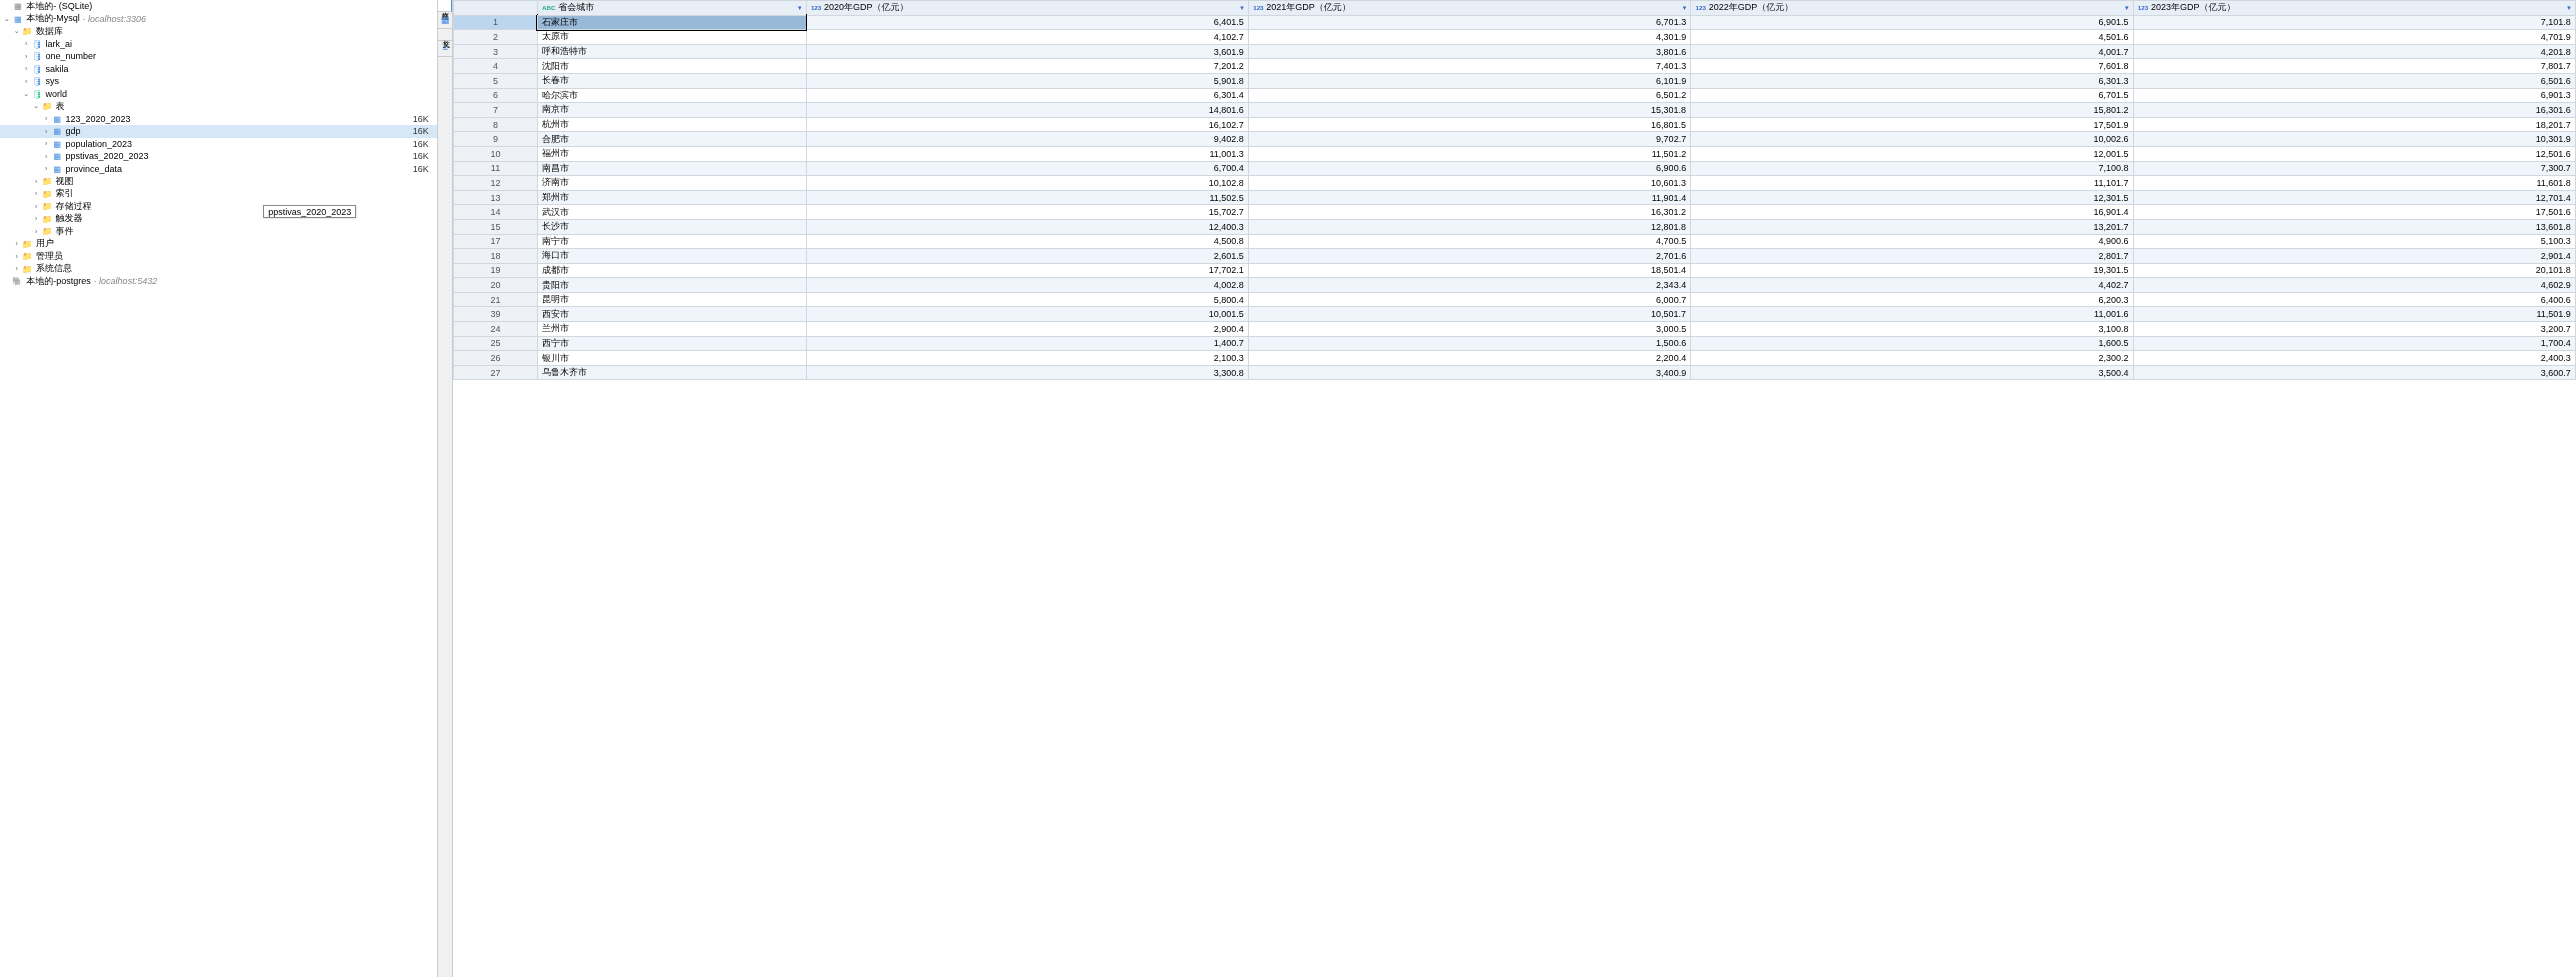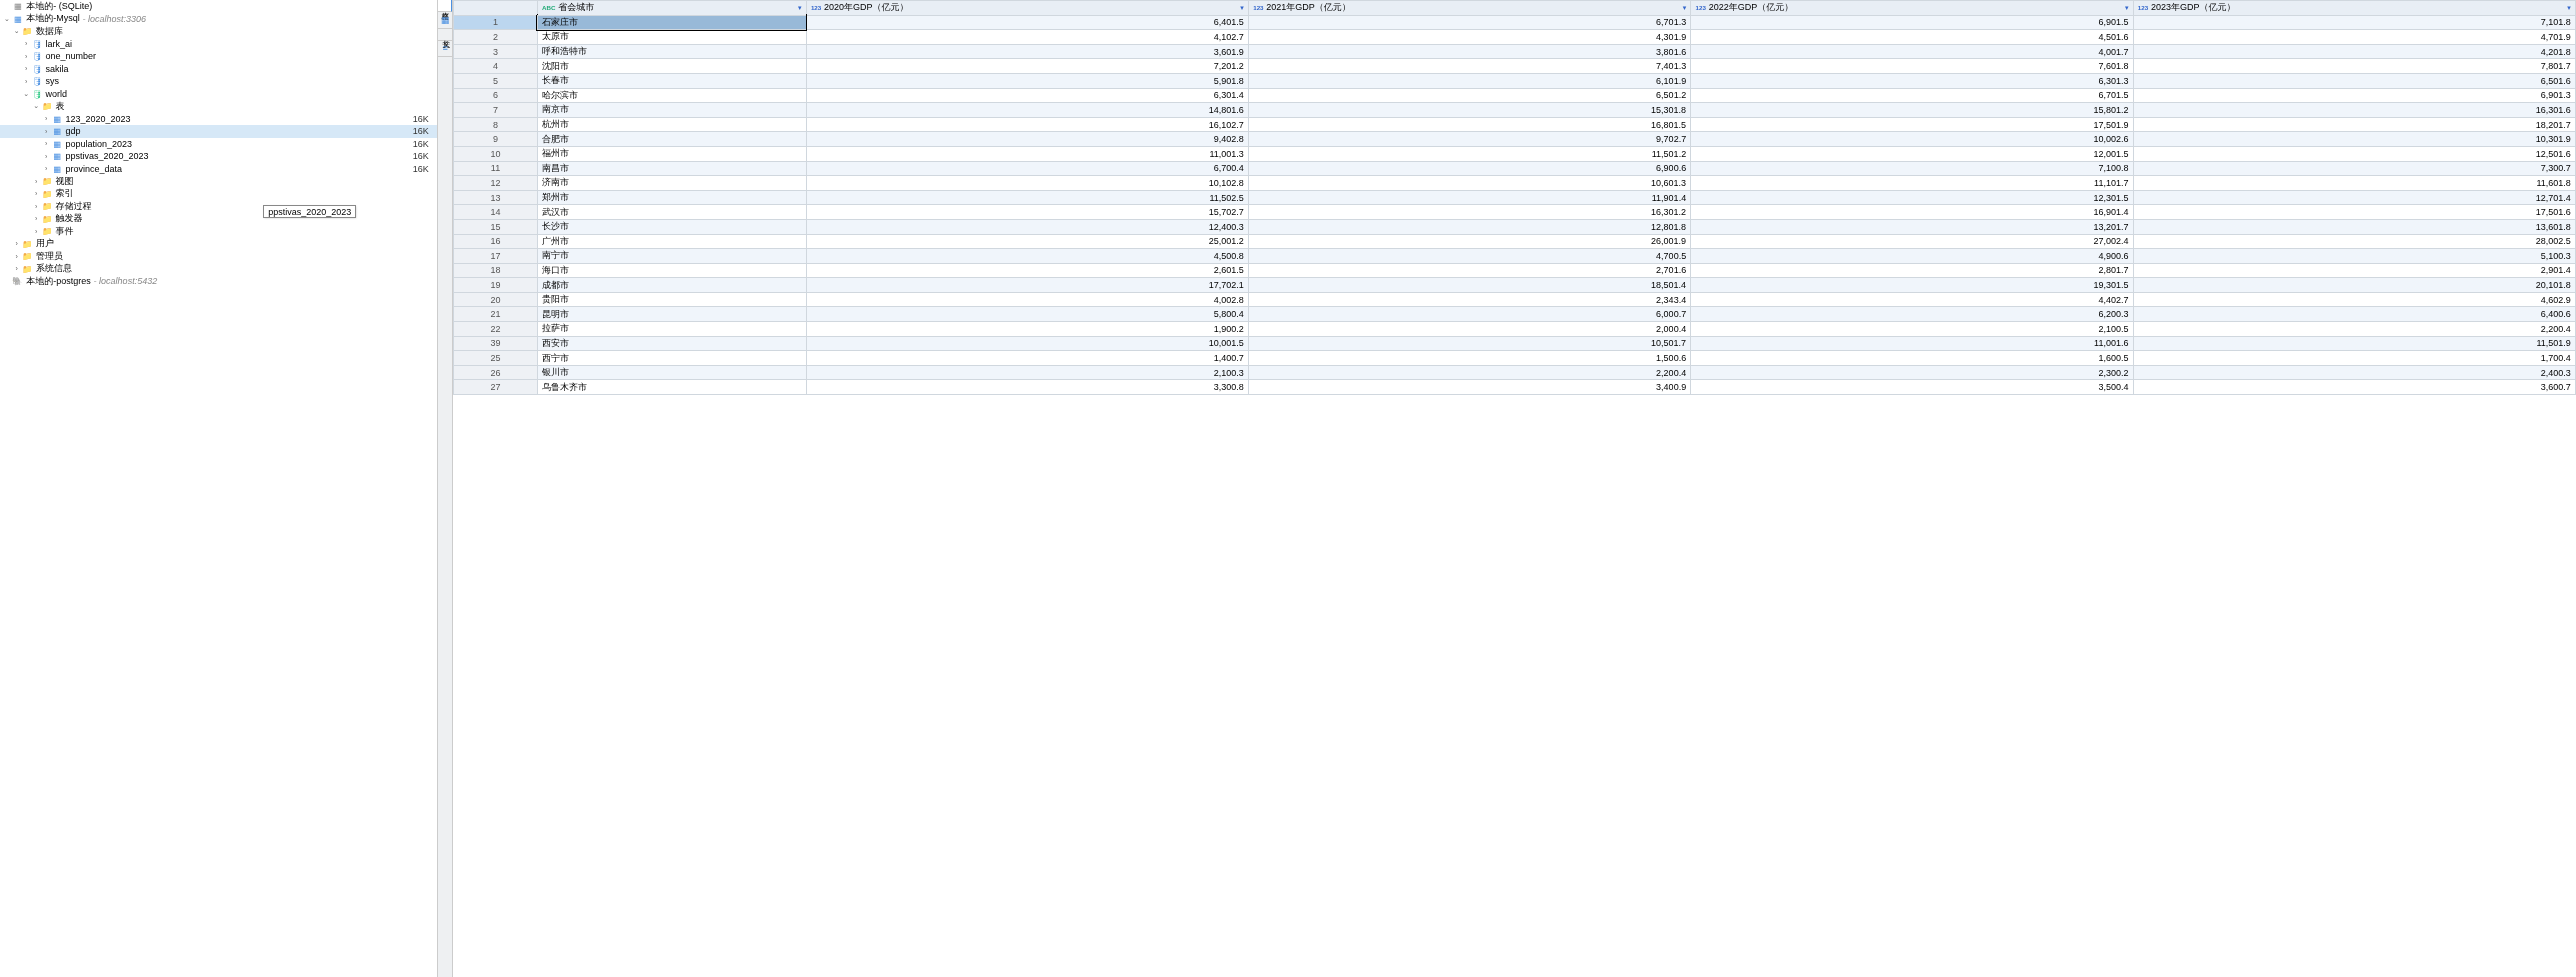--- a/index.html
+++ b/index.html
@@ -465,28 +465,20 @@
         </tr>
         <tr>
           <td class="rowhead">15</td>
           <td class="cell txt">长沙市</td>
           <td class="cell num">12,400.3</td>
           <td class="cell num">12,801.8</td>
           <td class="cell num">13,201.7</td>
           <td class="cell num">13,601.8</td>
         </tr>
         <tr>
-          <td class="rowhead">16</td>
-          <td class="cell txt">广州市</td>
-          <td class="cell num">25,001.2</td>
-          <td class="cell num">26,001.9</td>
-          <td class="cell num">27,002.4</td>
-          <td class="cell num">28,002.5</td>
-        </tr>
-        <tr>
           <td class="rowhead">17</td>
           <td class="cell txt">南宁市</td>
           <td class="cell num">4,500.8</td>
           <td class="cell num">4,700.5</td>
           <td class="cell num">4,900.6</td>
           <td class="cell num">5,100.3</td>
         </tr>
         <tr>
           <td class="rowhead">18</td>
           <td class="cell txt">海口市</td>
@@ -513,36 +505,36 @@
         </tr>
         <tr>
           <td class="rowhead">21</td>
           <td class="cell txt">昆明市</td>
           <td class="cell num">5,800.4</td>
           <td class="cell num">6,000.7</td>
           <td class="cell num">6,200.3</td>
           <td class="cell num">6,400.6</td>
         </tr>
         <tr>
-          <td class="rowhead">22</td>
-          <td class="cell txt">拉萨市</td>
-          <td class="cell num">1,900.2</td>
-          <td class="cell num">2,000.4</td>
-          <td class="cell num">2,100.5</td>
-          <td class="cell num">2,200.4</td>
-        </tr>
-        <tr>
           <td class="rowhead">39</td>
           <td class="cell txt">西安市</td>
           <td class="cell num">10,001.5</td>
           <td class="cell num">10,501.7</td>
           <td class="cell num">11,001.6</td>
           <td class="cell num">11,501.9</td>
         </tr>
         <tr>
+          <td class="rowhead">24</td>
+          <td class="cell txt">兰州市</td>
+          <td class="cell num">2,900.4</td>
+          <td class="cell num">3,000.5</td>
+          <td class="cell num">3,100.8</td>
+          <td class="cell num">3,200.7</td>
+        </tr>
+        <tr>
           <td class="rowhead">25</td>
           <td class="cell txt">西宁市</td>
           <td class="cell num">1,400.7</td>
           <td class="cell num">1,500.6</td>
           <td class="cell num">1,600.5</td>
           <td class="cell num">1,700.4</td>
         </tr>
         <tr>
           <td class="rowhead">26</td>
           <td class="cell txt">银川市</td>

